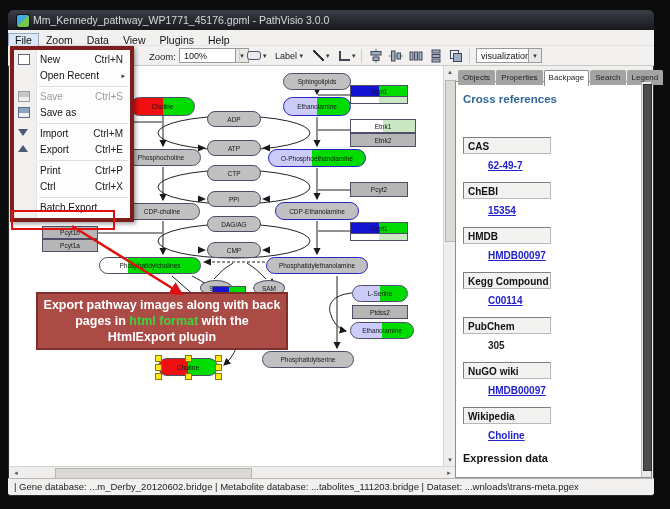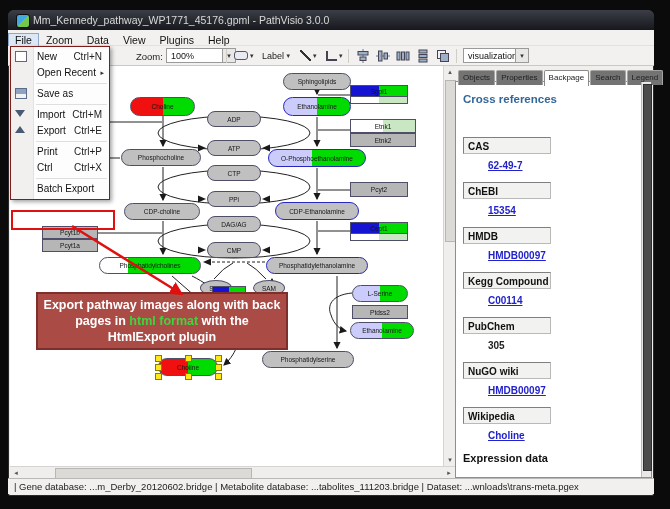--- a/index.html
+++ b/index.html
@@ -13,21 +13,21 @@
             background:linear-gradient(#3b3e46,#16181d);z-index:5;}
   .appicon{left:16px;top:14px;width:12px;height:12px;border-radius:3px;
            background:linear-gradient(135deg,#3fa9e0 0 50%,#74c94d 50% 100%);border:1px solid #0e0e0e;z-index:6;}
   .title-text{left:33px;top:14px;font-size:10.5px;color:#d9d9d9;z-index:6;white-space:nowrap;}
   .menubar{left:8px;top:30px;width:646px;height:16px;background:#f2f1ef;z-index:5;
            border-bottom:1px solid #e2e1df;box-sizing:border-box;}
   .mitem{display:inline-block;height:14px;line-height:14px;padding:0 7px;font-size:10.5px;color:#111;}
   .mitem.active{border:1px solid #8fa8c8;background:#dde8f6;height:13px;line-height:13px;padding:0 6px;}
   .toolbar{left:8px;top:46px;width:646px;height:20px;background:#f2f1ef;border-bottom:1px solid #c9c8c6;
            box-sizing:border-box;z-index:5;}
-  .toolbar > *{position:absolute;}
+  .toolbar > *{position:absolute;margin-left:13px;}
   .tlabel{font-size:9.5px;color:#222;top:5px;}
   .combo{height:15px;background:#fff;border:1px solid #9a9a9a;box-sizing:border-box;top:2px;
          font-size:9px;color:#111;}
   .combo .cval{position:absolute;left:4px;top:2px;white-space:nowrap;}
   .combo .cbtn{position:absolute;right:0;top:0;width:12px;height:13px;background:#e9e8e6;
                border-left:1px solid #9a9a9a;font-size:7px;text-align:center;line-height:13px;color:#333;}
   .tbtn{top:3px;height:14px;font-size:9px;color:#222;line-height:14px;}
   .tbtn .caret{font-size:7px;color:#333;vertical-align:1px;}
   .tsep{top:3px;width:1px;height:14px;background:#cfcec9;}
   .geneglyph{display:inline-block;width:12px;height:7px;border:1px solid #556;border-radius:3px;
@@ -54,41 +54,41 @@
   .vscroll{left:443px;top:66px;width:12px;height:400px;background:#efeeec;border-left:1px solid #d5d4d2;
            box-sizing:border-box;z-index:4;}
   .hscroll{left:10px;top:466px;width:445px;height:12px;background:#efeeec;border-top:1px solid #d5d4d2;
            box-sizing:border-box;z-index:4;}
   .sarrow{position:absolute;width:12px;height:12px;font-size:7px;line-height:12px;text-align:center;color:#555;}
   .vthumb{position:absolute;left:1px;top:14px;width:9px;height:160px;background:#dbdad7;border:1px solid #b7b6b3;}
   .hthumb{position:absolute;left:45px;top:1px;width:195px;height:9px;background:#dbdad7;border:1px solid #b7b6b3;}
   
   .tabs{left:458px;top:66px;height:15px;z-index:5;white-space:nowrap;}
   .tab{display:inline-block;height:14px;line-height:14px;padding:0 4px;font-size:8px;color:#222;
-       background:#737373;border:1px solid #a5a4a1;border-bottom:none;border-radius:2px 2px 0 0;margin-right:1px;}
+       background:#a3a3a3;border:1px solid #a5a4a1;border-bottom:none;border-radius:2px 2px 0 0;margin-right:1px;}
   .tab.active{background:#fff;height:15px;position:relative;top:0px;border-color:#8a8a88;}
   .panel-body{left:455px;top:81px;width:197px;height:397px;background:#fff;border:1px solid #8f8e8c;
               box-sizing:border-box;z-index:4;}
   .xref-heading{left:463px;top:93px;font-size:11.5px;font-weight:bold;color:#336699;z-index:5;}
   .sections{left:463px;top:137px;width:160px;z-index:5;}
   .xhead{width:88px;height:17px;line-height:17px;box-sizing:border-box;border:1px solid #7f7f7f;
          border-right-color:#b9b9b9;border-bottom-color:#b9b9b9;background:#f2f2f0;
          font-size:10px;font-weight:bold;color:#111;padding-left:4px;}
   .xval{margin:6px 0 11px 1px;font-size:10px;font-weight:bold;color:#222;height:11px;padding-left:24px;}
   .xval.link{color:#2222cc;text-decoration:underline;}
   .xref-footer{left:463px;top:452px;font-size:11px;font-weight:bold;color:#111;z-index:5;text-align:right;}
   .pscroll{left:641px;top:82px;width:10px;height:395px;background:#e9e8e6;border-left:1px solid #bbbab8;
            box-sizing:border-box;z-index:5;}
   .pthumb{position:absolute;left:1px;top:2px;width:7px;height:385px;background:#4c4c4c;border:1px solid #303030;}
   
   .statusbar{left:8px;top:478px;width:646px;height:16px;background:#f1f0ee;border-top:1px solid #b9b8b6;
              box-sizing:border-box;font-size:9.5px;color:#222;line-height:15px;padding-left:6px;
              white-space:nowrap;overflow:hidden;z-index:5;}
   
-  .filemenu{left:10px;top:46px;width:100px;background:#fdfdfd;border:1px solid #7f1d1d;
+  .filemenu{left:10px;top:46px;width:124px;background:#fdfdfd;border:4px solid #7f1d1d;
             box-shadow:2px 2px 4px rgba(0,0,0,.35);z-index:9;padding:2px 0;box-sizing:border-box;}
   .fm-gutter{position:absolute;left:0;top:0;bottom:0;width:22px;background:#f1f0ee;border-right:1px solid #e3e2e0;}
   .fm-item{position:relative;height:16px;line-height:16px;font-size:10px;color:#111;}
   .fm-item.disabled{color:#9b9b9b;}
   .fm-item .fm-label{position:absolute;left:26px;}
   .fm-item .fm-short{position:absolute;right:7px;color:#222;}
   .fm-item.disabled .fm-short{color:#9b9b9b;}
   .fm-item .fm-sub{position:absolute;right:5px;font-size:7px;color:#333;}
   .fm-sep{height:5px;position:relative;}
   .fm-sep:after{content:"";position:absolute;left:25px;right:2px;top:2px;border-top:1px solid #e0dfdd;}
@@ -387,20 +387,25 @@
   <div class="fm-item">
         <span class="fm-ic ic-page"></span>
         <span class="fm-label">New</span>
         <span class="fm-short">Ctrl+N</span>
       </div>
       <div class="fm-item">
         <span class="fm-label">Open Recent</span>
         <span class="fm-sub">▸</span>
       </div>
       <div class="fm-sep"></div>
+      <div class="fm-item disabled">
+        <span class="fm-ic ic-disk gray"></span>
+        <span class="fm-label">Save</span>
+        <span class="fm-short">Ctrl+S</span>
+      </div>
       <div class="fm-item">
         <span class="fm-ic ic-disk"></span>
         <span class="fm-label">Save as</span>
       </div>
       <div class="fm-sep"></div>
       <div class="fm-item">
         <span class="fm-ic ic-import"></span>
         <span class="fm-label">Import</span>
         <span class="fm-short">Ctrl+M</span>
       </div>

